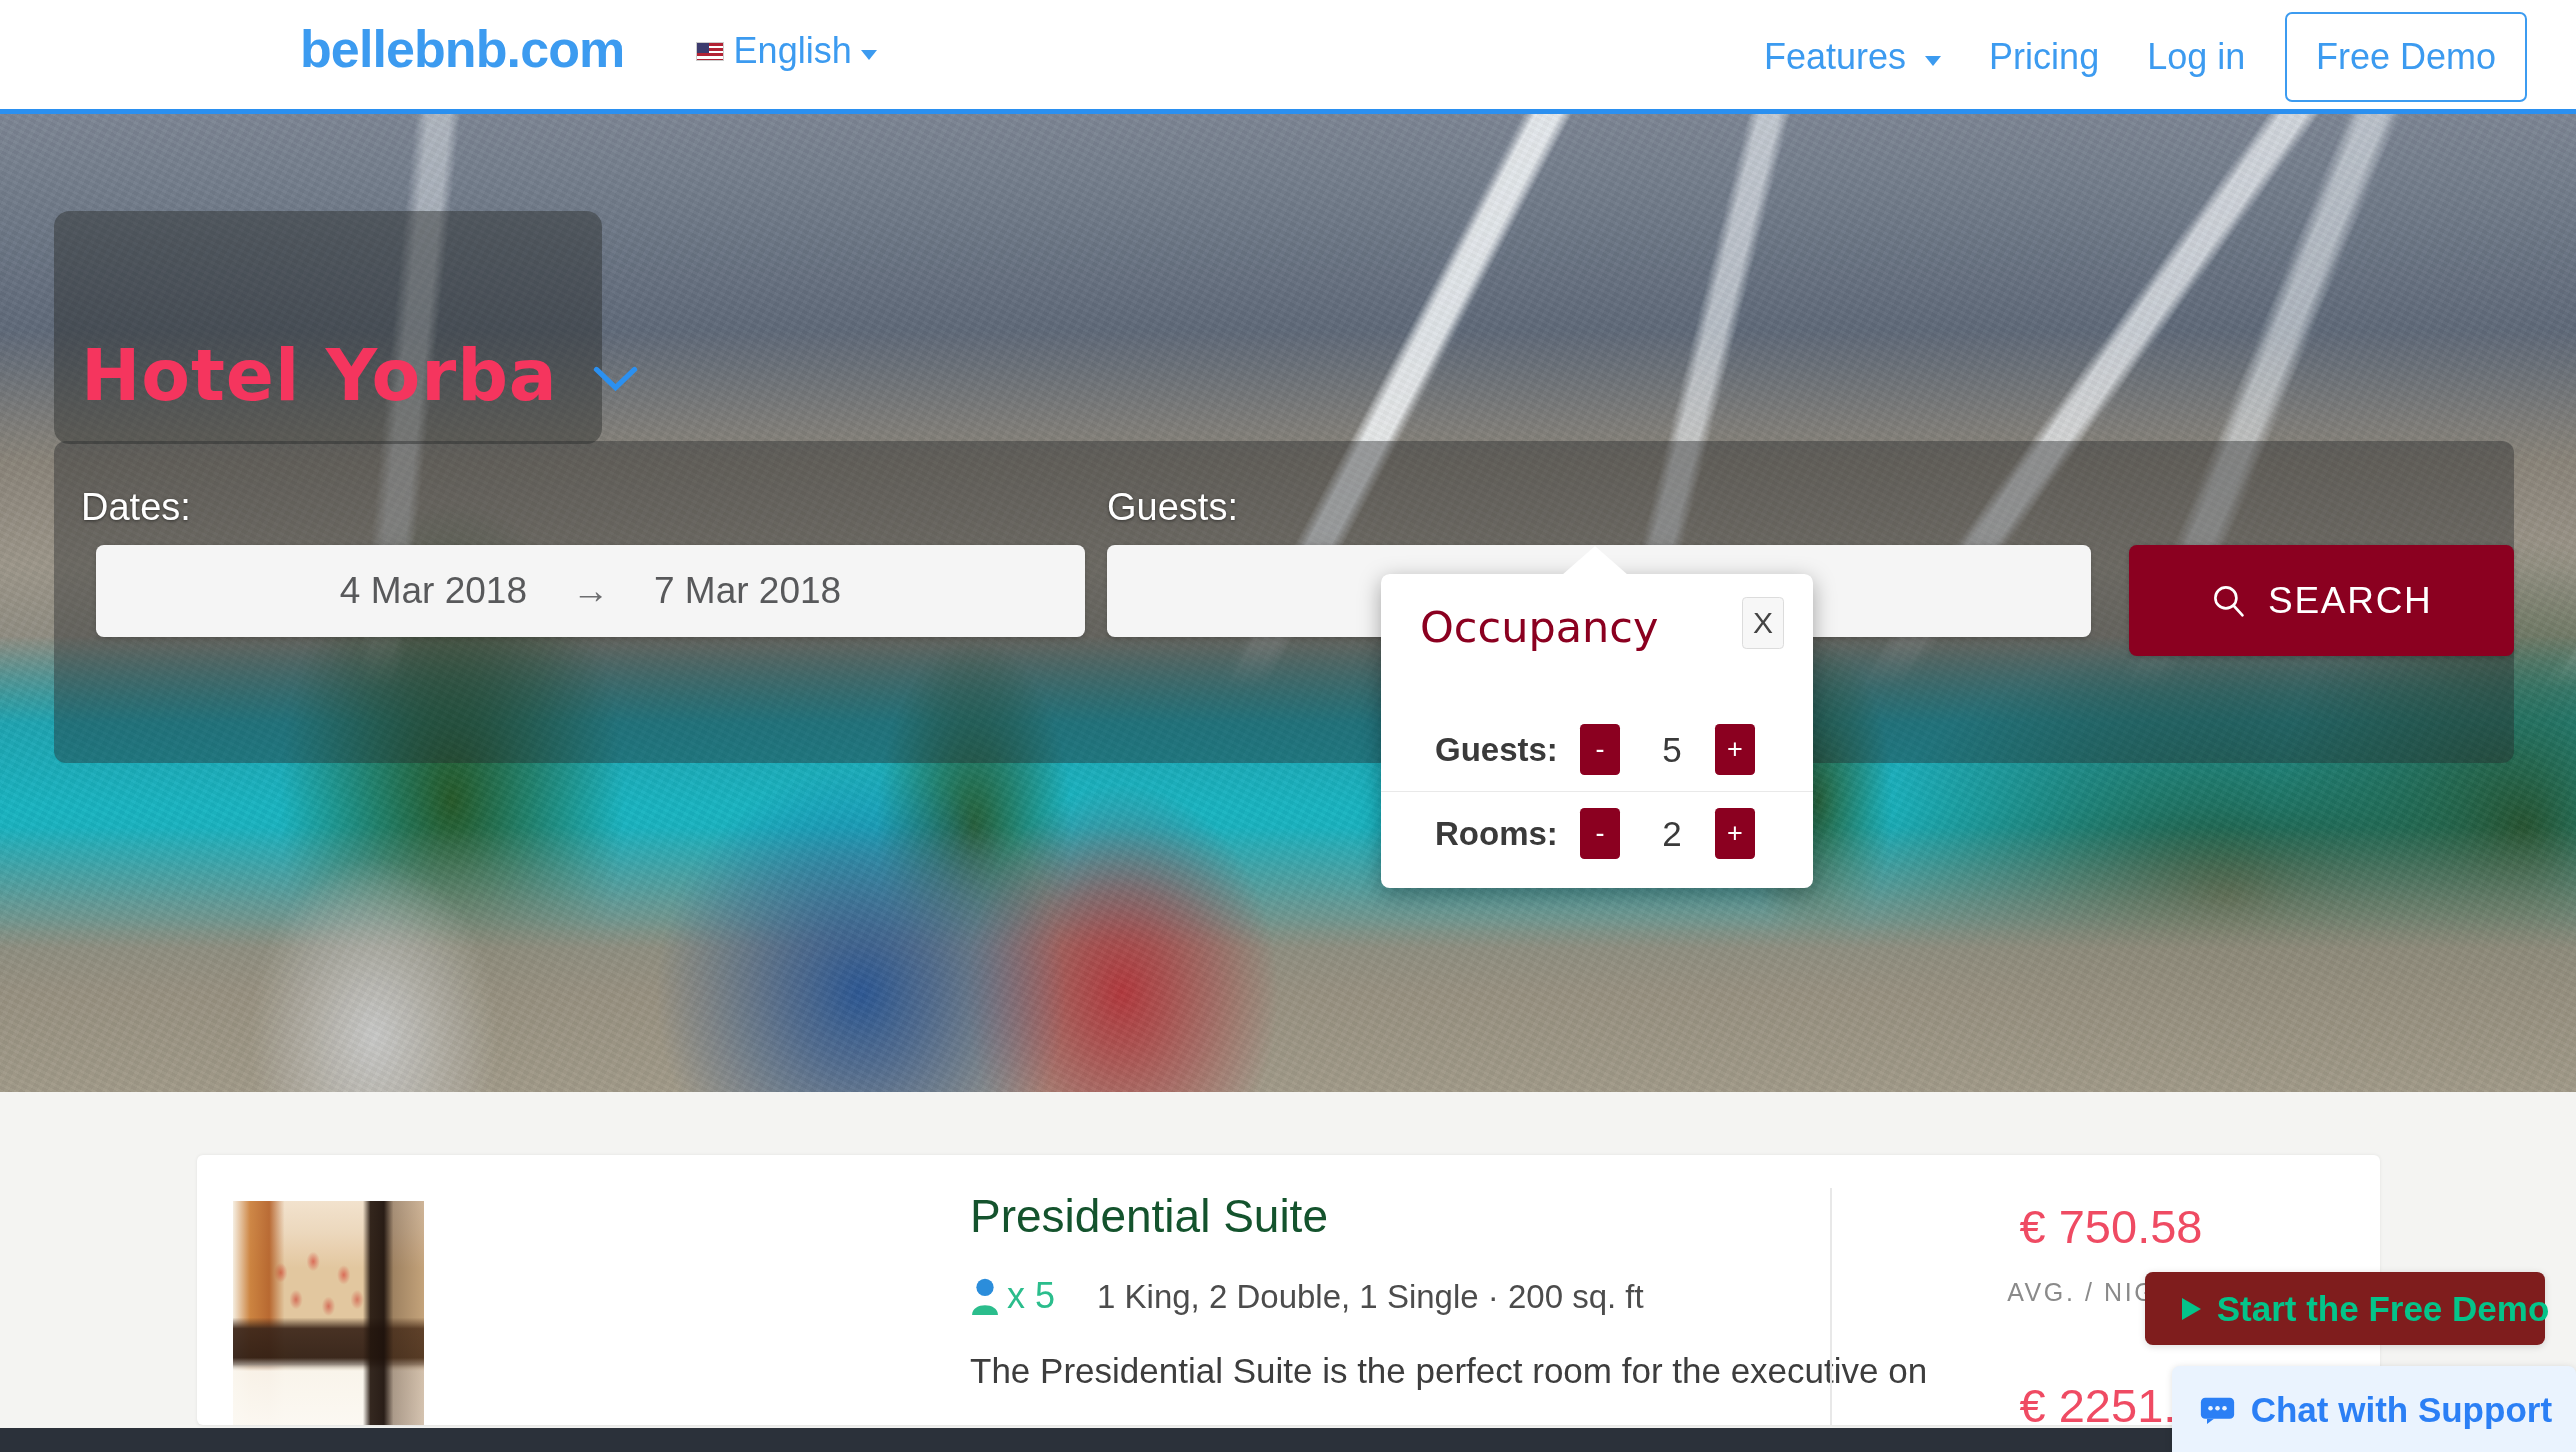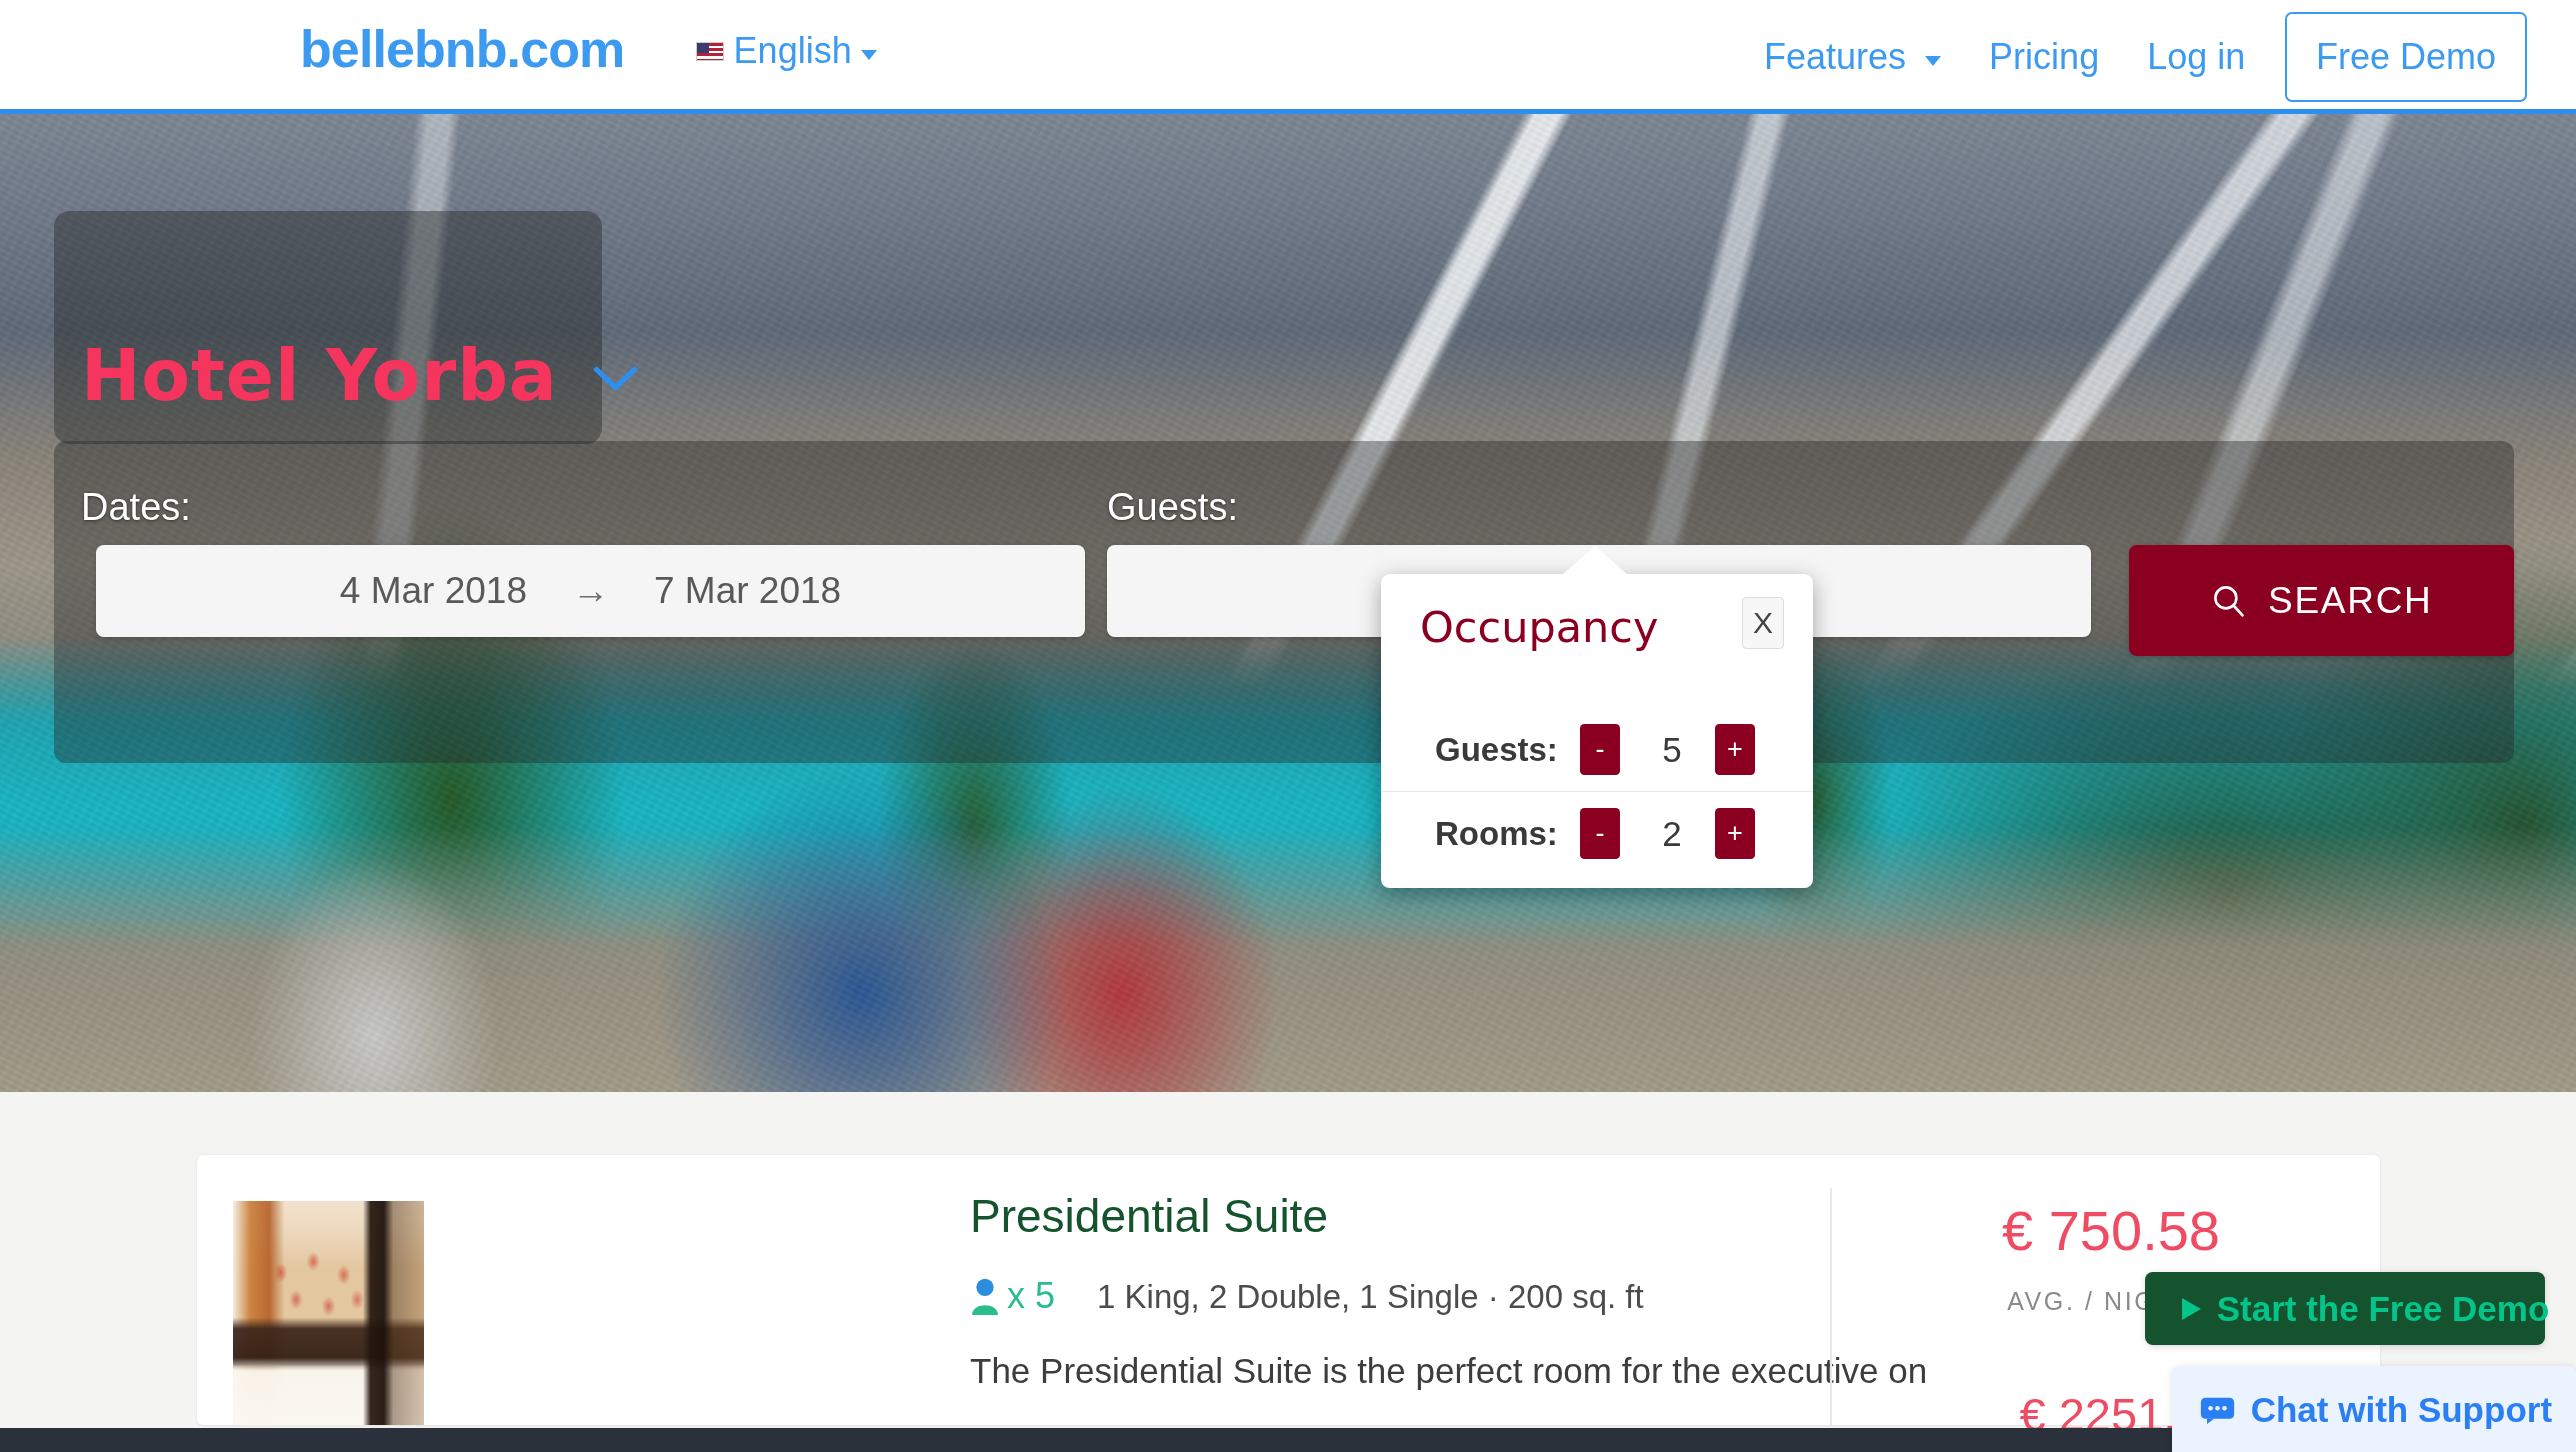--- a/index.html
+++ b/index.html
@@ -513,21 +513,21 @@
 
   .price-col {
     position: absolute;
     left: 1653px;
     top: 31px;
     width: 522px;
     text-align: center;
   }
 
   .price-main {
-    font-size: 56px;
+    font-size: 47px;
     color: #ef4b63;
     line-height: 1;
     margin-top: 17.4px;
     white-space: nowrap;
   }
 
   .price-caption {
     font-size: 25px;
     color: #8a8a8a;
     letter-spacing: 2.6px;
@@ -544,21 +544,21 @@
     white-space: nowrap;
   }
 
   
   .demo-float {
     position: absolute;
     left: 2145px;
     top: 1272px;
     width: 400px;
     height: 73px;
-    background: #14532d;
+    background: #7f1d1d;
     border-radius: 7.8px;
     box-shadow: 0 1.7px 7.8px rgba(0,0,0,.13);
     display: flex;
     align-items: center;
     gap: 15.7px;
     padding-left: 37px;
     cursor: pointer;
     z-index: 60;
   }
   .demo-float-label {

